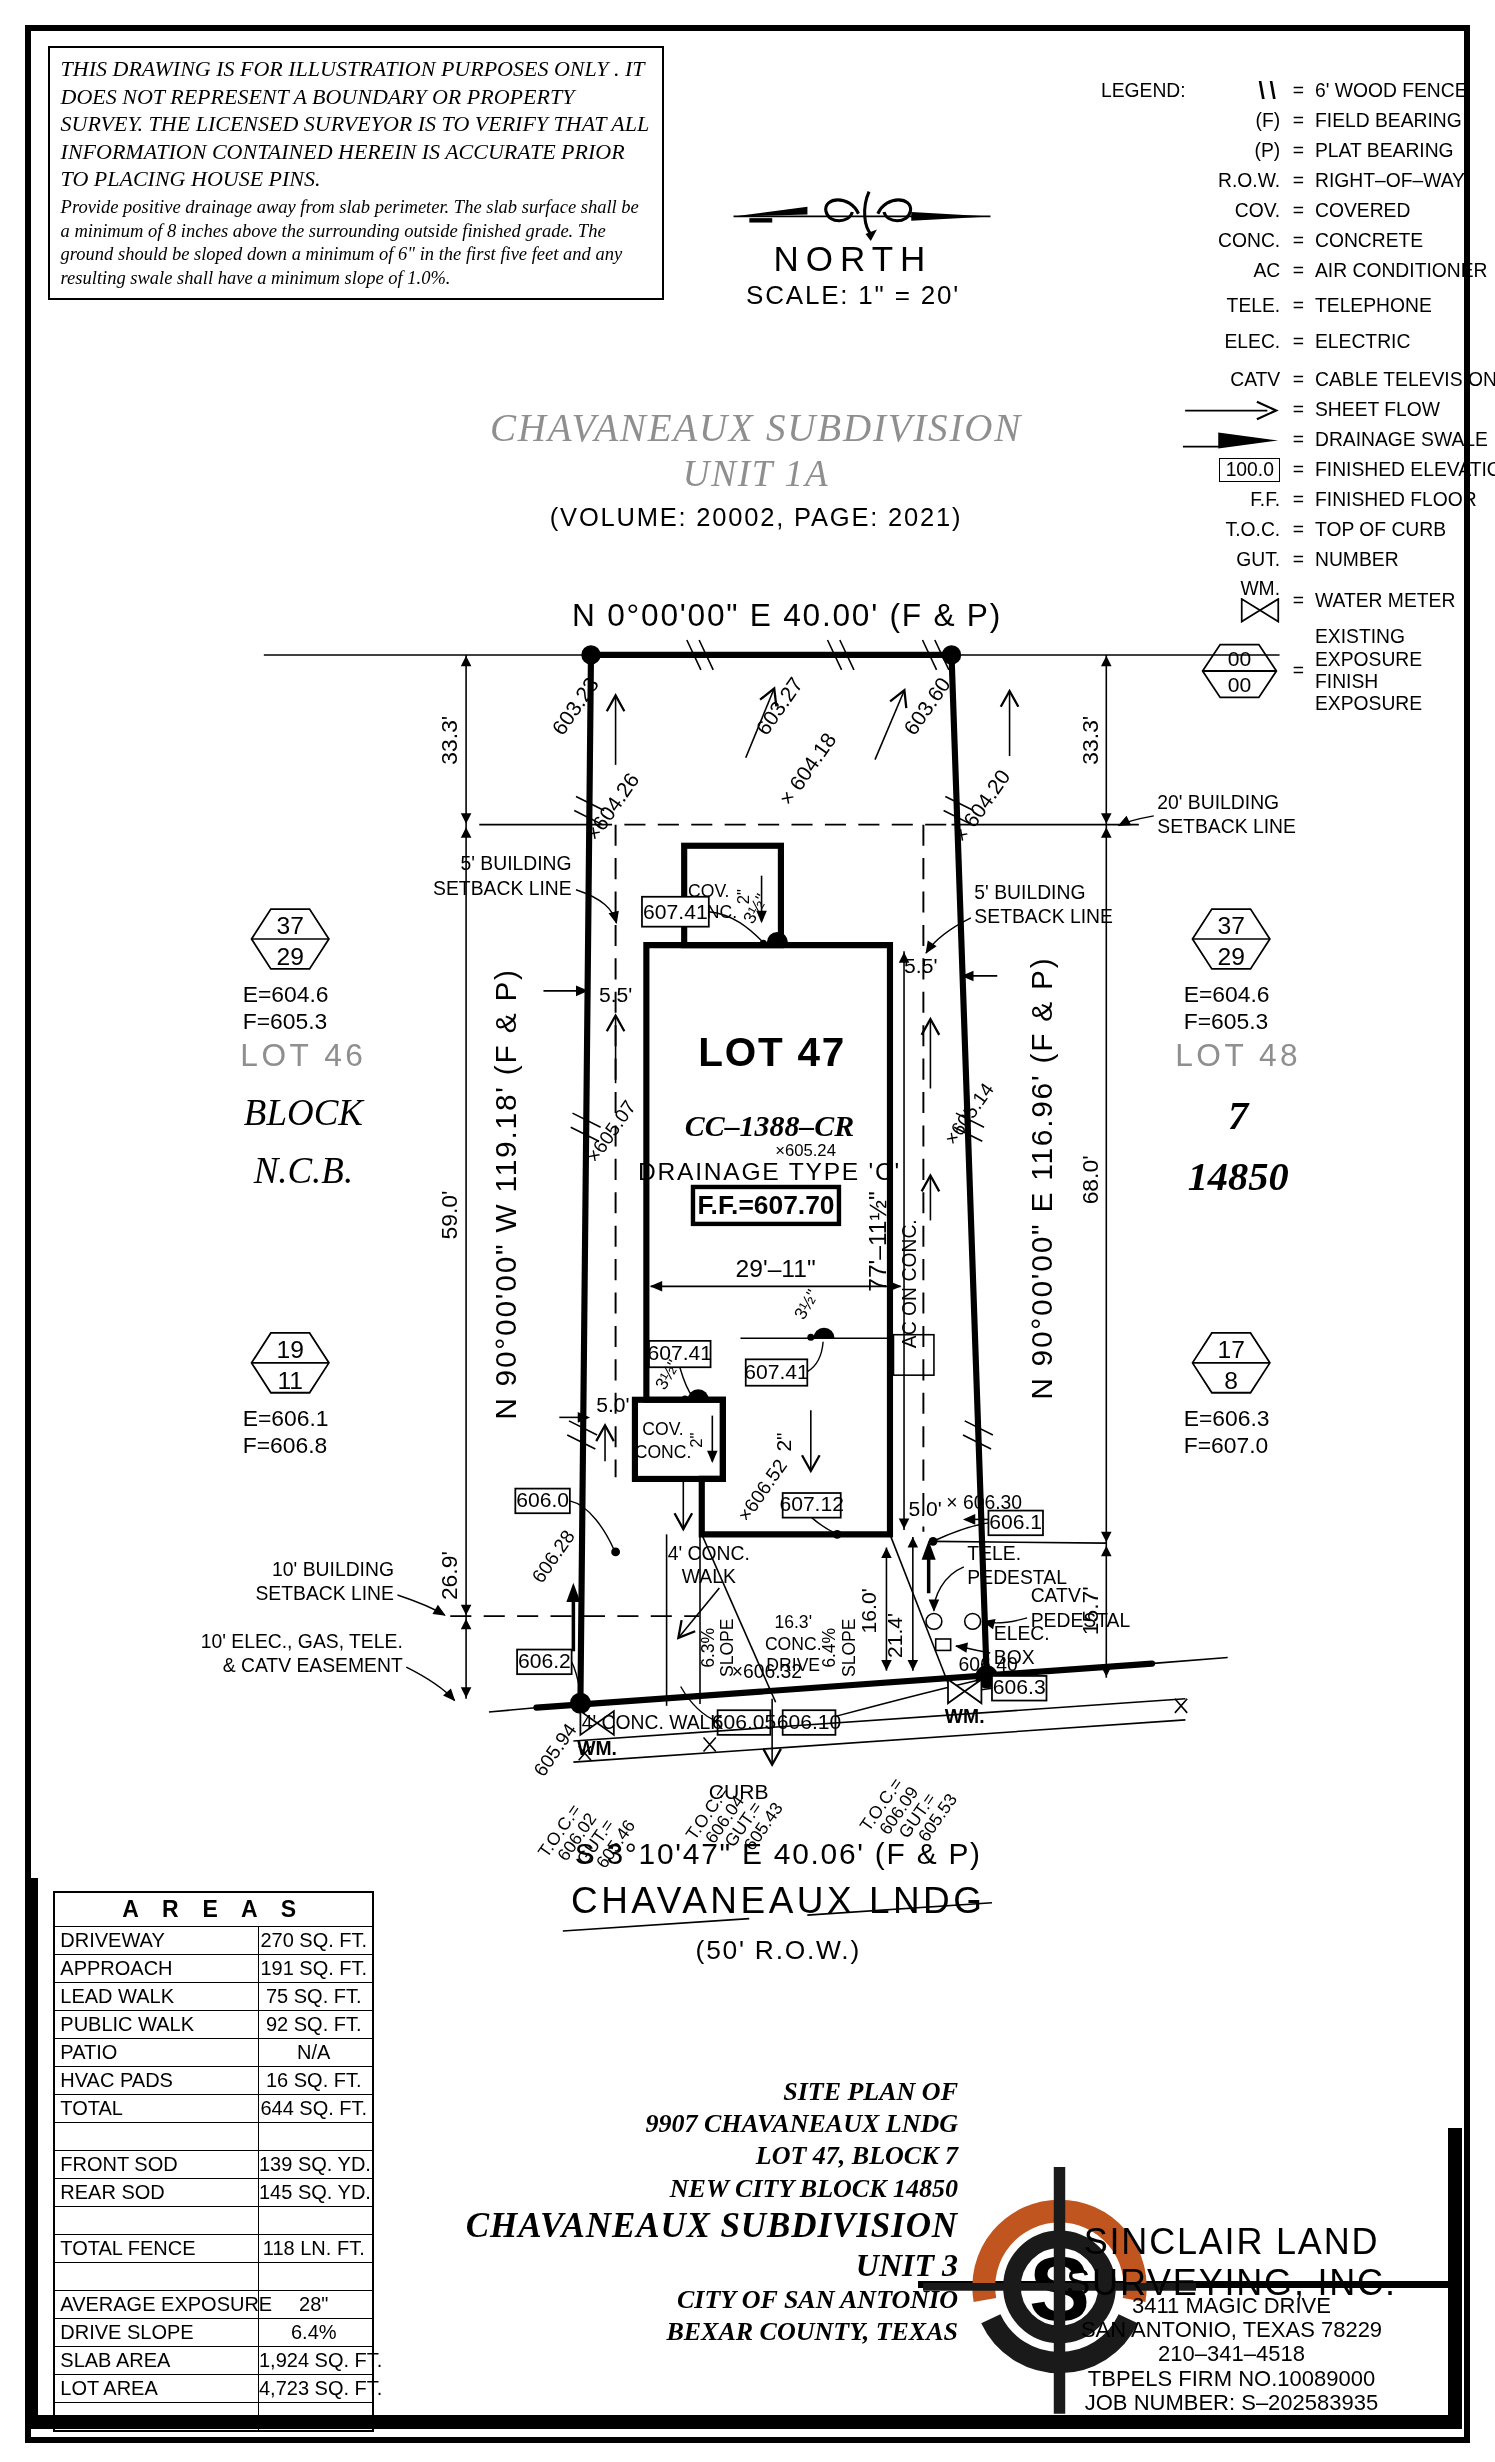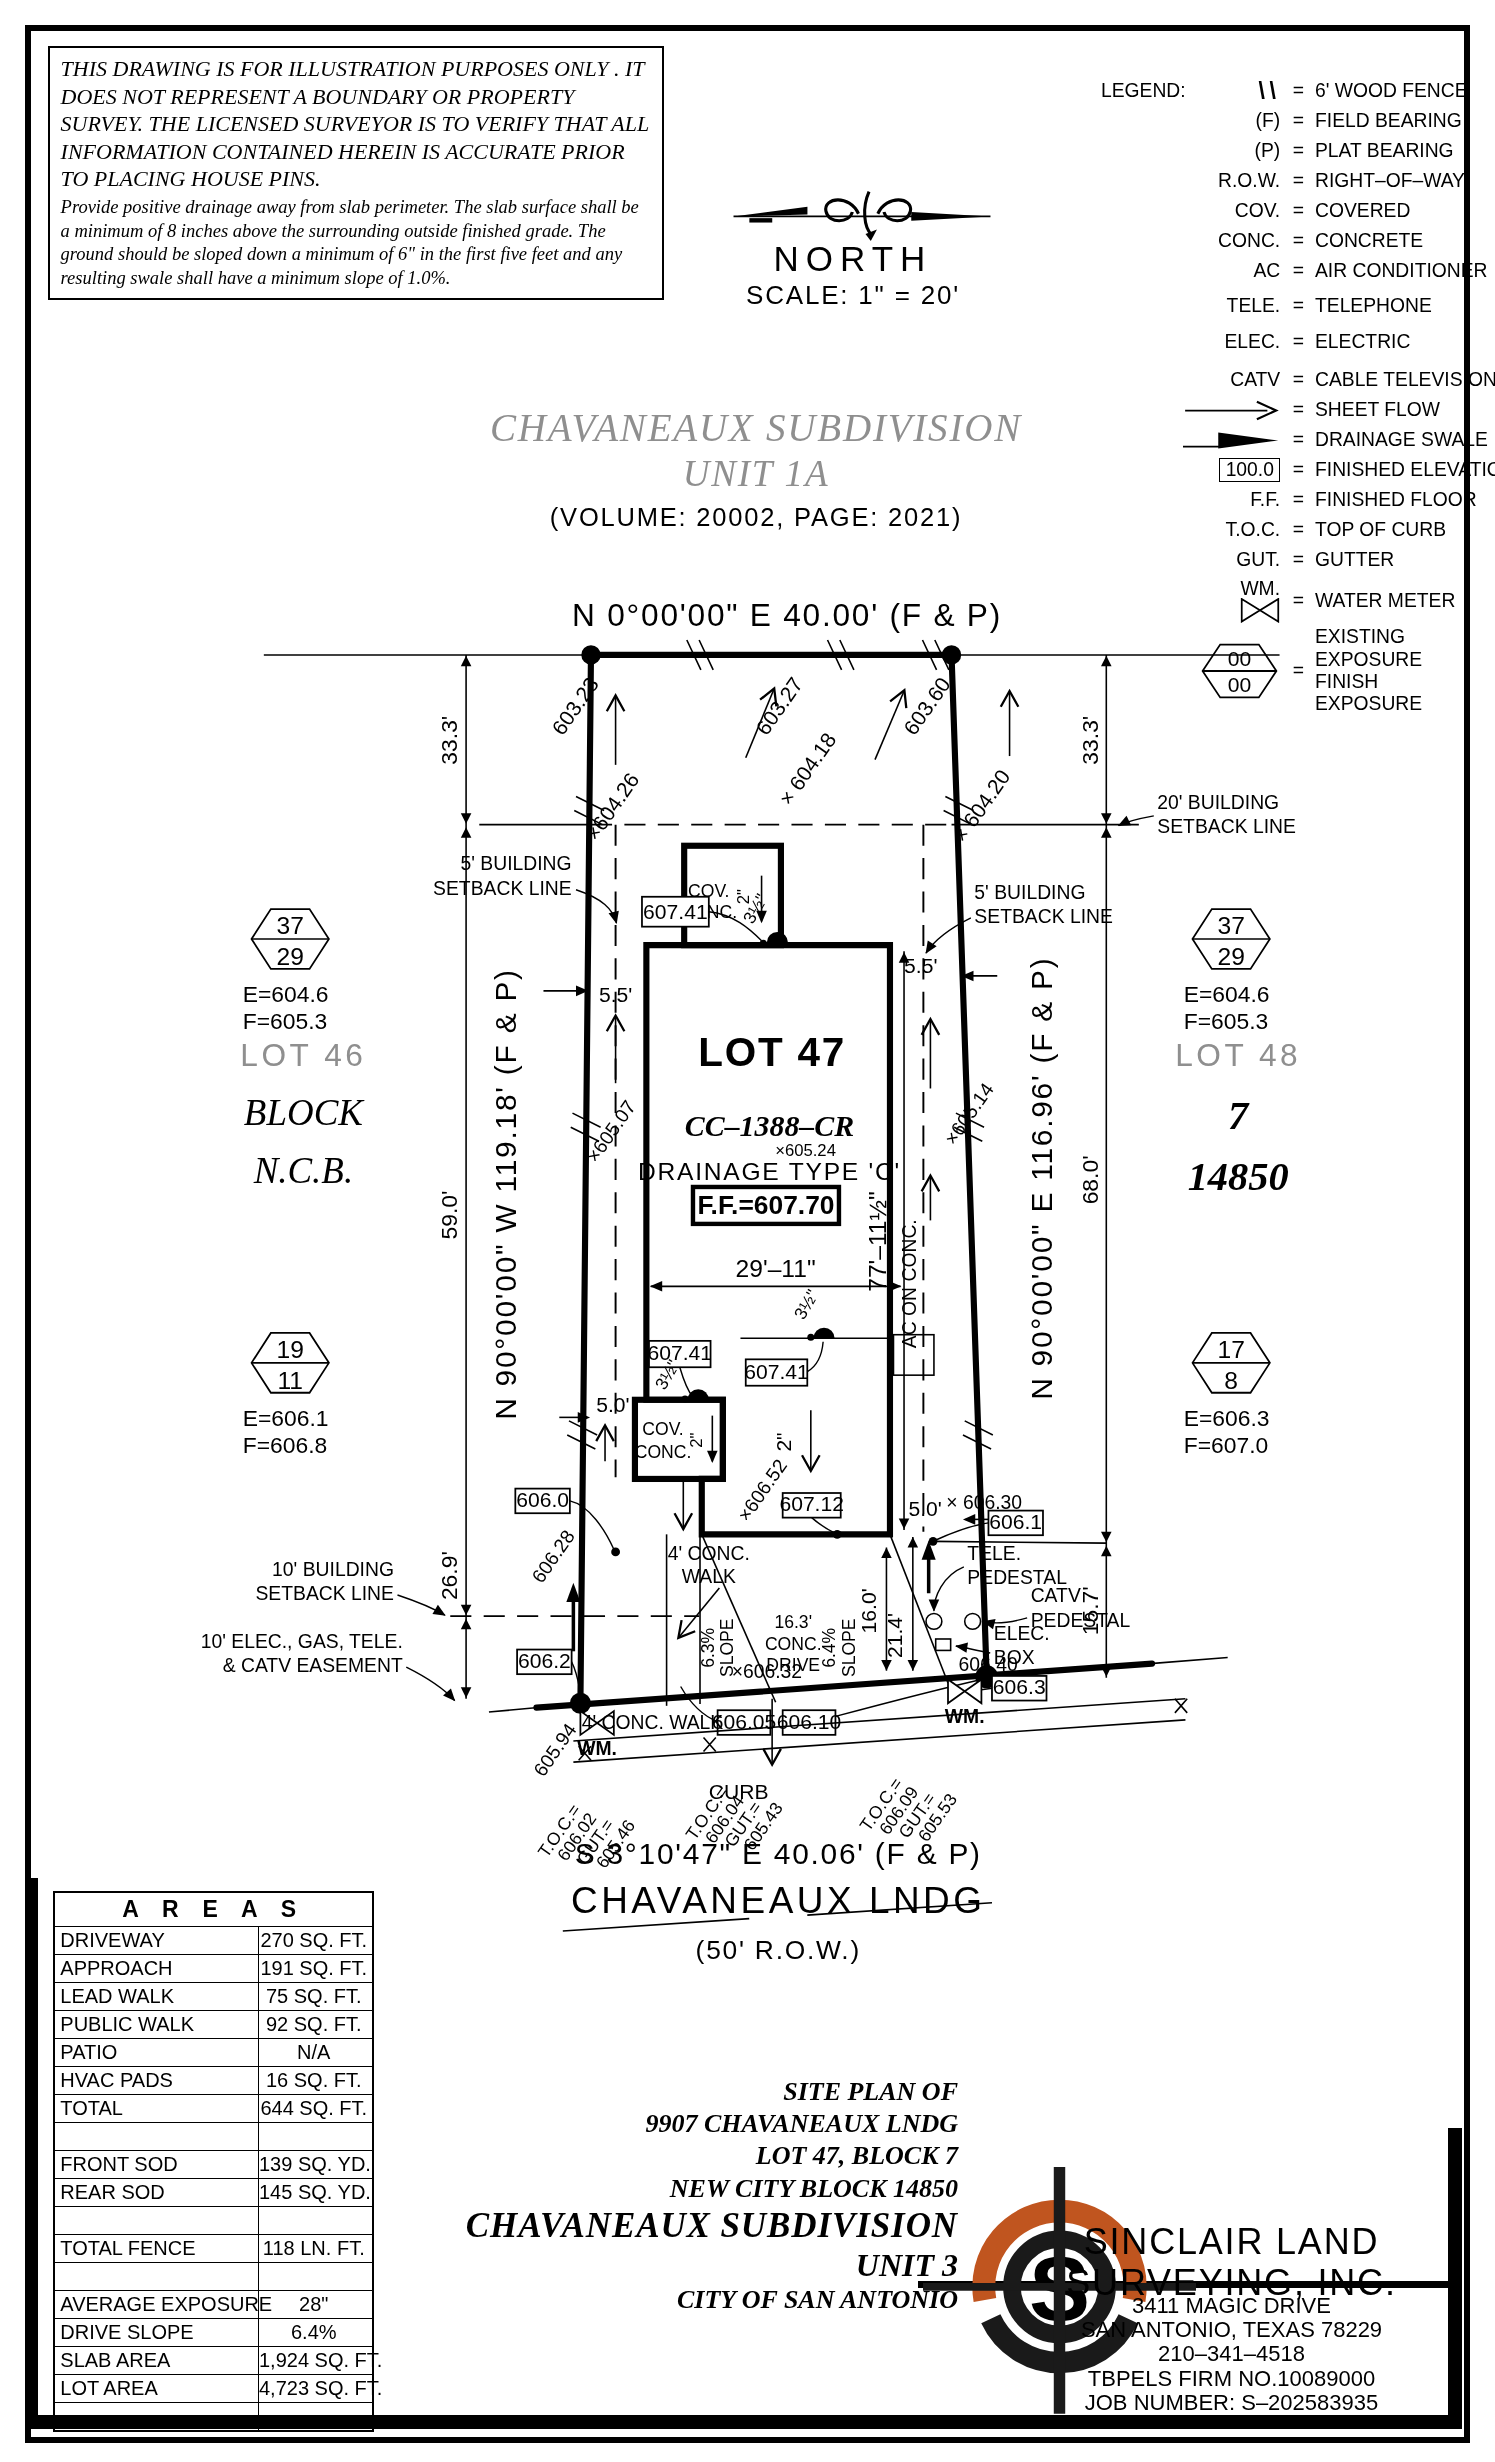--- a/index.html
+++ b/index.html
@@ -180,21 +180,21 @@
         <span class="ldesc">FINISHED FLOOR</span>
       </div>
     <div class="lrow">
         <span class="lsym">T.O.C.</span>
         <span class="leq">=</span>
         <span class="ldesc">TOP OF CURB</span>
       </div>
     <div class="lrow">
         <span class="lsym">GUT.</span>
         <span class="leq">=</span>
-        <span class="ldesc">GUTTER</span>
+        <span class="ldesc">NUMBER</span>
       </div>
     <div class="lrow" style="min-height:51px">
       <span class="lsym">
           <span class="lstack">
             <span>WM.</span>
         <svg width="40" height="24.6" viewBox="0 0 46 28">
               <path d="M2,1 L2,27 L23,14 Z M44,1 L44,27 L23,14 Z" fill="#fff" stroke="#000" stroke-width="2"></path>
             </svg>
           </span>
         </span>
@@ -644,20 +644,21 @@
   </div>
 
   <div class="tb">
     <div class="s30">SITE  PLAN  OF</div>
     <div class="s30">9907  CHAVANEAUX  LNDG</div>
     <div class="s30">LOT  47,  BLOCK  7</div>
     <div class="s30">NEW  CITY  BLOCK  14850</div>
     <div class="s40">CHAVANEAUX  SUBDIVISION</div>
     <div class="s36">UNIT  3</div>
     <div class="s30">CITY  OF  SAN  ANTONIO</div>
+    <div class="s30">BEXAR  COUNTY,  TEXAS</div>
   </div>
 
   <svg class="abs" style="left:923px;top:2153px" width="273" height="273" viewBox="0 0 310 310">
     <path d="M70.3,166.9 A86,86 0 1 1 239.7,166.9" fill="none" stroke="#C0551F" stroke-width="26"></path>
     <path d="M77,188.3 A86,86 0 0 1 233,188.3" fill="none" stroke="#1a1a1a" stroke-width="24" transform="translate(0,0) scale(1,-1) translate(0,-376.6)"></path>
     <circle cx="155" cy="152" r="54" fill="none" stroke="#1a1a1a" stroke-width="20"></circle>
     <text x="155" y="190" text-anchor="middle" font-size="104" font-weight="bold" font-family="Liberation Serif, serif" fill="#C0551F">S</text>
     <line x1="155" y1="16" x2="155" y2="296" stroke="#1a1a1a" stroke-width="13"></line>
     <line x1="0" y1="152" x2="310" y2="152" stroke="#1a1a1a" stroke-width="9"></line>
   </svg>

